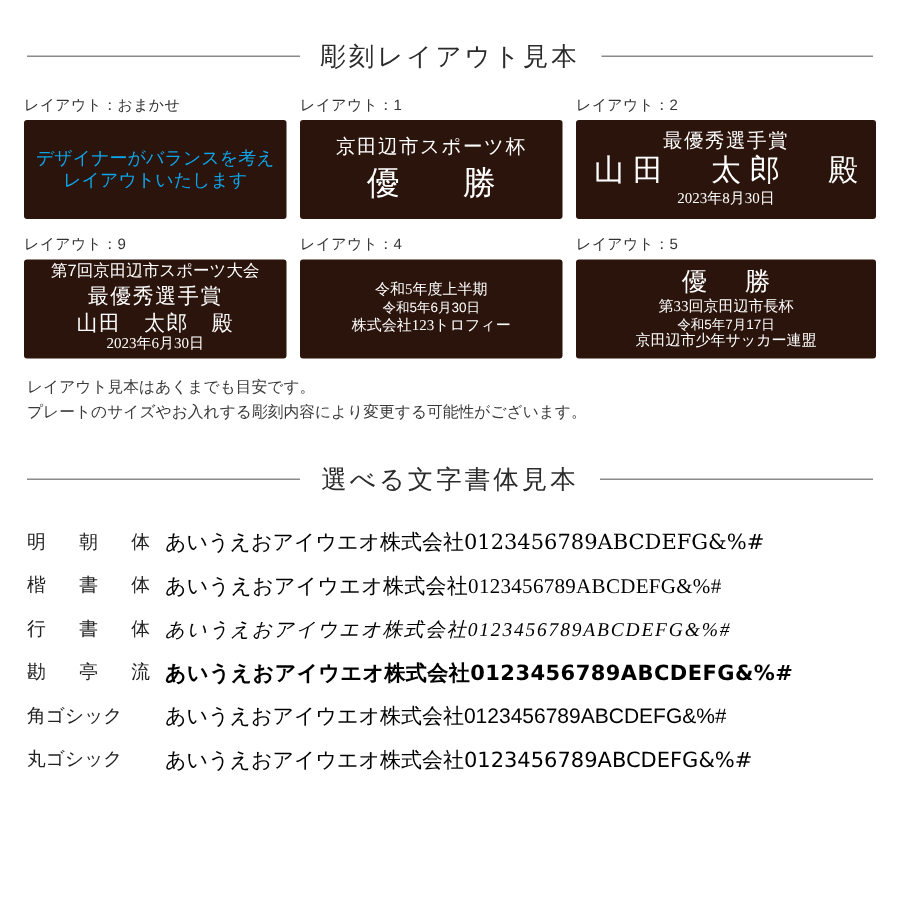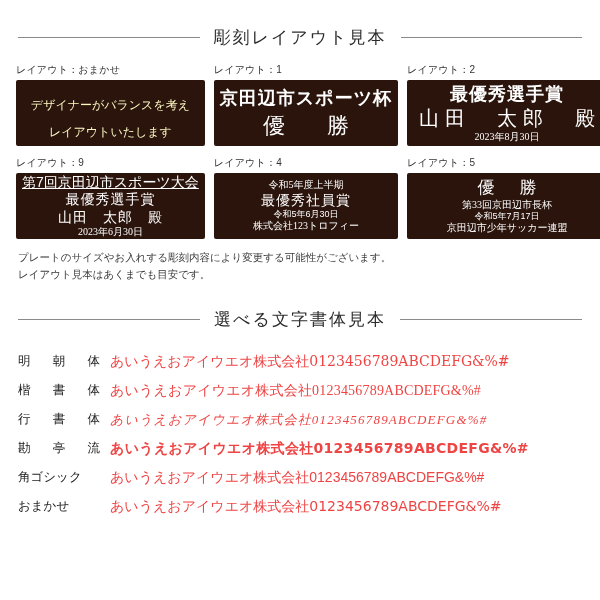--- a/index.html
+++ b/index.html
@@ -64,26 +64,26 @@
     flex-direction: column;
     align-items: center;
     justify-content: center;
     color: #ffffff;
     text-align: center;
     padding: 3px 6px;
     box-sizing: border-box;
     overflow: hidden;
   }
   .plate .ln { line-height: 1.25; white-space: nowrap; }
-  .ln.orange { color: #fef9c3; margin-top: 12px; }
+  .ln.orange { color: #0ea5e9; }
   .ln.s9  { font-size: 9px; }
   .ln.s10 { font-size: 10px; font-family: Liberation Serif, serif; }
-  .ln.s11 { font-size: 14px; text-decoration: underline; }
+  .ln.s11 { font-size: 11px; }
   .ln.s12 { font-size: 12px; }
-  .ln.s13 { font-size: 18px; letter-spacing: 1px; font-weight: bold; }
+  .ln.s13 { font-size: 13px; letter-spacing: 1px; }
   .ln.s14 { font-size: 14px; letter-spacing: 1px; }
   .ln.s22 { font-size: 22px; letter-spacing: 10px; text-indent: 10px; }
   .ln.s20 { font-size: 20px; letter-spacing: 6px; text-indent: 6px; }
   .ln.s17 { font-size: 17px; letter-spacing: 4px; text-indent: 4px; }
   .ln.gap { margin-top: 2px; }
 
   
   .notes {
     padding: 0 18px;
     margin-top: 12px;
@@ -110,21 +110,21 @@
     font-size: 12.5px;
     color: #222;
     display: flex;
     justify-content: space-between;
     padding-right: 10px;
     box-sizing: border-box;
   }
   .font-name span { display: inline-block; }
   .font-sample {
     font-size: 14px;
-    color: #ef4444;
+    color: #000000;
     white-space: nowrap;
     overflow: hidden;
   }
   .f-mincho  { font-family: "DejaVu Serif", serif; letter-spacing: 0px; }
   .f-kaisho  { font-family: "Liberation Serif", serif; letter-spacing: 0.2px; }
   .f-gyosho  { font-family: "Liberation Serif", serif; font-style: italic; letter-spacing: 1.2px; font-size: 13px; }
   .f-kanteiryu { font-family: "DejaVu Sans", sans-serif; font-weight: bold; letter-spacing: 0.3px; }
   .f-kakugo  { font-family: "Liberation Sans", sans-serif; letter-spacing: 0px; }
   .f-marugo  { font-family: "DejaVu Sans", sans-serif; letter-spacing: 0px; }
 
@@ -177,41 +177,40 @@
         <div class="ln s14">最優秀選手賞</div>
         <div class="ln s14">山田　太郎　殿</div>
         <div class="ln s10">2023年6月30日</div>
       </div>
     </div>
 
     <div>
       <div class="cell-label">レイアウト：4</div>
       <div class="plate">
         <div class="ln s10">令和5年度上半期</div>
-        <div class="ln s14">最優秀社員賞</div>
         <div class="ln s9">令和5年6月30日</div>
         <div class="ln s10">株式会社123トロフィー</div>
       </div>
     </div>
 
     <div>
       <div class="cell-label">レイアウト：5</div>
       <div class="plate">
         <div class="ln s17">優　勝</div>
         <div class="ln s10">第33回京田辺市長杯</div>
         <div class="ln s9">令和5年7月17日</div>
         <div class="ln s10">京田辺市少年サッカー連盟</div>
       </div>
     </div>
 
   </div>
 
   <div class="notes">
+    <p>レイアウト見本はあくまでも目安です。</p>
     <p>プレートのサイズやお入れする彫刻内容により変更する可能性がございます。</p>
-    <p>レイアウト見本はあくまでも目安です。</p>
   </div>
 
   <div class="section-head" style="margin-top:26px;">
     <div class="rule"></div>
     <div class="title">選べる文字書体見本</div>
     <div class="rule"></div>
   </div>
 
   <div class="fonts">
 
@@ -253,20 +252,20 @@
 
     <div class="font-row">
       <div class="font-name">
         <span>角ゴシック</span>
       </div>
       <div class="font-sample f-kakugo">あいうえおアイウエオ株式会社0123456789ABCDEFG&amp;%#</div>
     </div>
 
     <div class="font-row">
       <div class="font-name">
-        <span>おまかせ</span>
+        <span>丸ゴシック</span>
       </div>
       <div class="font-sample f-marugo">あいうえおアイウエオ株式会社0123456789ABCDEFG&amp;%#</div>
     </div>
 
   </div>
 
 </div>
 
 </body></html>

